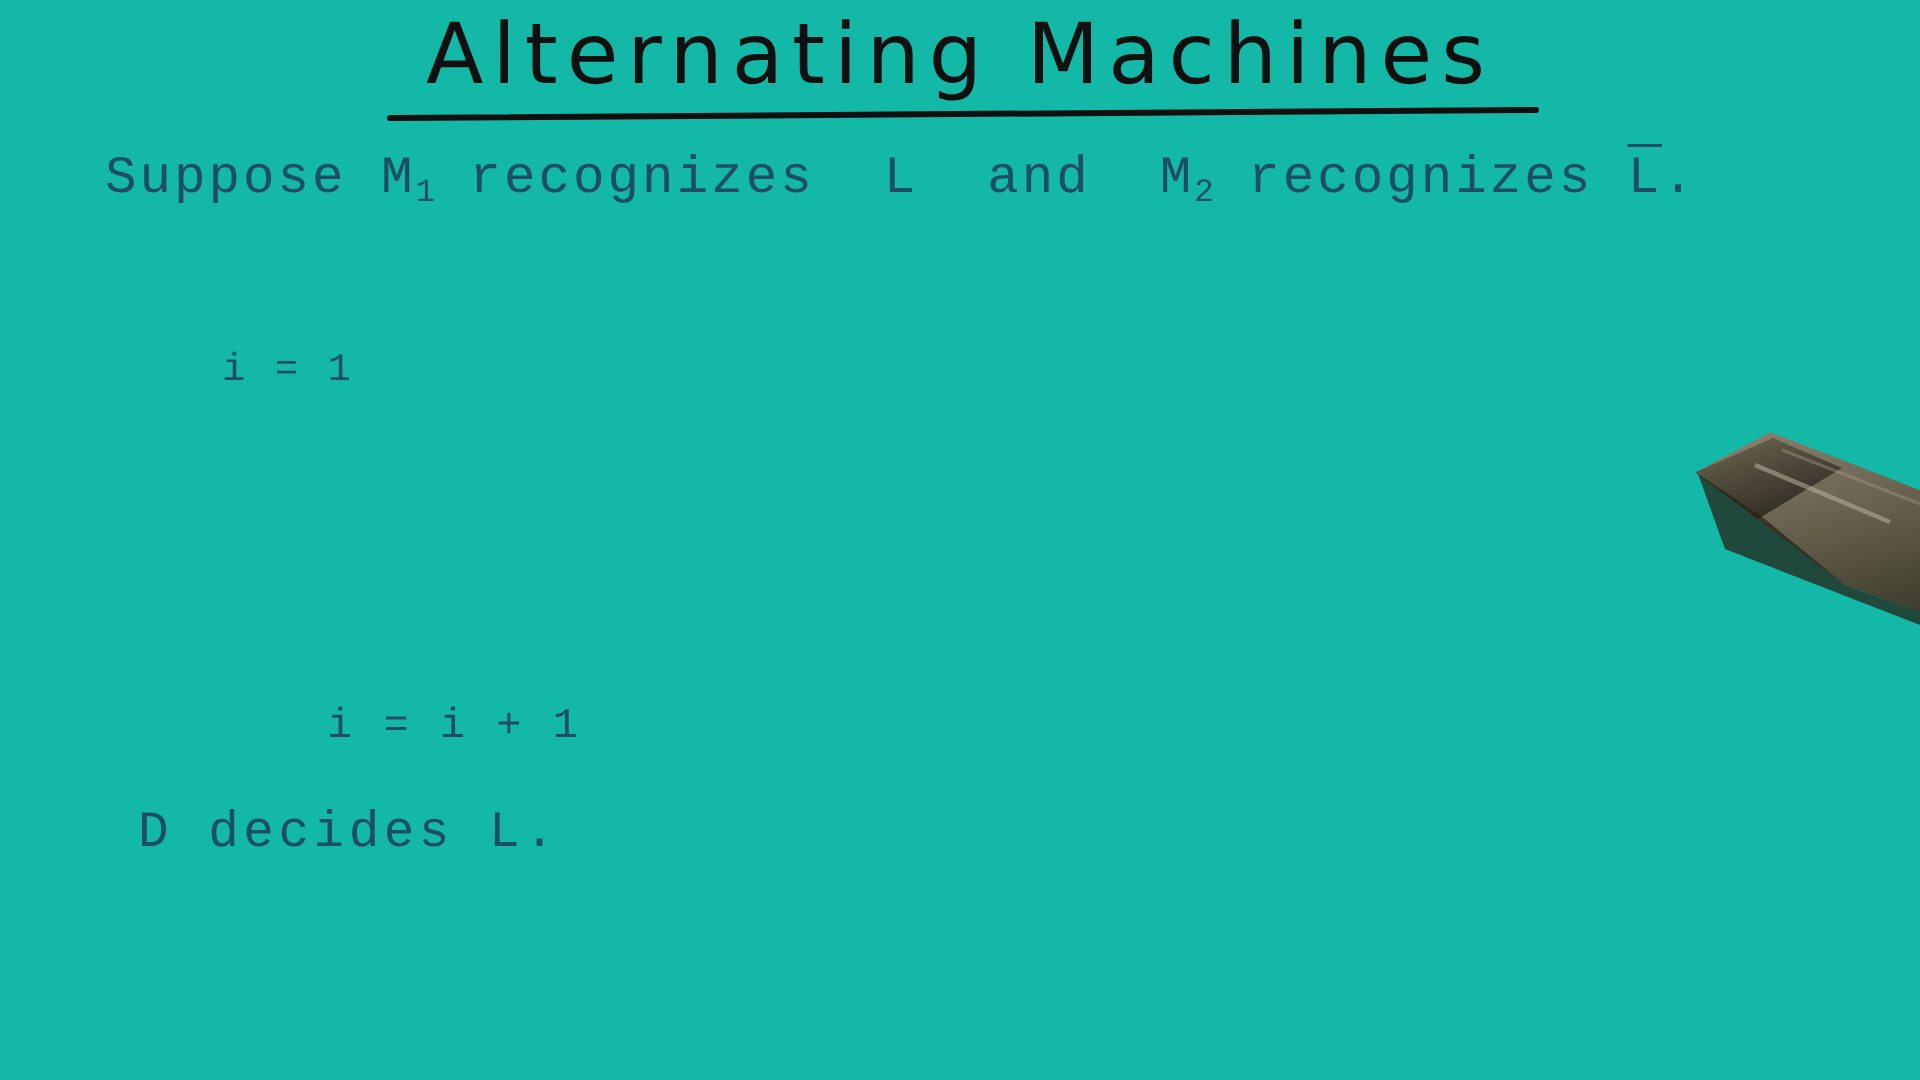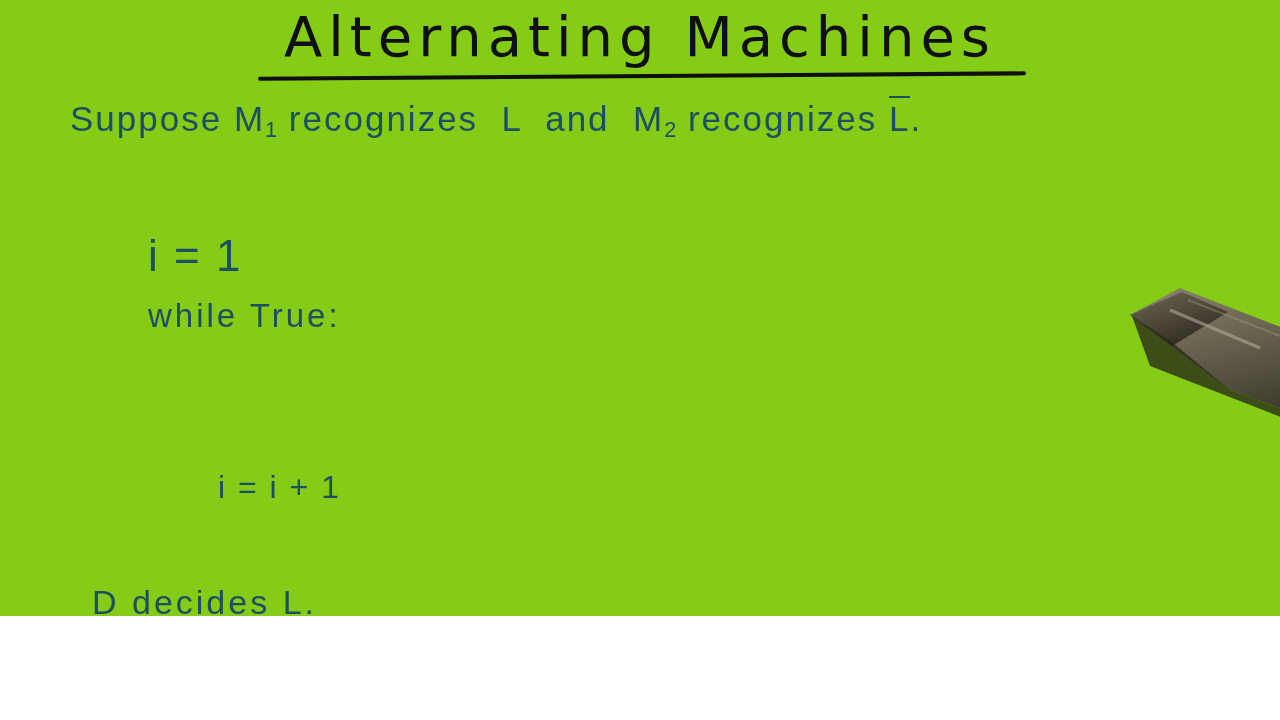--- a/index.html
+++ b/index.html
@@ -9,22 +9,22 @@
   }
   body {
     width: 1280px;
     height: 720px;
     overflow: hidden;
     font-family: "DejaVu Sans", sans-serif;
   }
   .board {
     position: relative;
     width: 1280px;
-    height: 616px;
-    background: #84cc16;
+    height: 720px;
+    background: #14b8a6;
   }
 
   
   .title-wrap {
     position: absolute;
     top: 8px;
     left: 0;
     width: 1280px;
     text-align: center;
   }
@@ -46,35 +46,35 @@
     height: 4px;
     background: #101010;
     border-radius: 2px;
     transform: rotate(-0.4deg);
   }
 
   
   .hand {
     position: absolute;
     color: #1d4f63;
-    font-family: Liberation Sans, sans-serif;
+    font-family: Liberation Mono, monospace;
     font-size: 34px;
     letter-spacing: 2.5px;
     white-space: pre;
     line-height: 1.1;
   }
 
   .line-suppose { top: 100px; left: 70px; font-size: 35px; letter-spacing: 2px; }
   .line-def     { top: 180px; left: 72px; font-size: 34px; letter-spacing: 2px; }
-  .line-i1      { top: 232px; left: 148px; font-size: 44px; letter-spacing: 2px; }
+  .line-i1      { top: 232px; left: 148px; font-size: 26px; letter-spacing: 2px; }
   .line-while   { top: 298px; left: 148px; font-size: 33px; letter-spacing: 3px; }
   .line-if1     { top: 348px; left: 218px; font-size: 32px; letter-spacing: 2px; }
   .line-if2     { top: 412px; left: 218px; font-size: 32px; letter-spacing: 2px; }
-  .line-inc     { top: 470px; left: 218px; font-size: 32px; letter-spacing: 2px; }
-  .line-decides { top: 584px; left: 92px; font-size: 34px; letter-spacing: 3px; }
+  .line-inc     { top: 470px; left: 218px; font-size: 28px; letter-spacing: 2px; }
+  .line-decides { top: 538px; left: 92px; font-size: 34px; letter-spacing: 3px; }
 
   sub.sb {
     font-size: 0.62em;
     vertical-align: -0.28em;
     letter-spacing: 0;
   }
   .overbar {
     border-top: 2px solid #1d4f63;
     padding-top: 1px;
   }
@@ -97,21 +97,20 @@
   <div class="title-wrap">
     <span class="title">Alternating Machines</span>
   </div>
   <div class="title-underline"></div>
 
   <div class="hand line-suppose"><span>Suppose </span><span>M</span><sub class="sb">1</sub><span> recognizes  L  and  </span><span>M</span><sub class="sb">2</sub><span> recognizes </span><span class="overbar">L</span><span>.</span></div>
 
 
   <div class="hand line-i1">i = 1</div>
 
-  <div class="hand line-while">while True:</div>
 
 
 
   <div class="hand line-inc">i = i + 1</div>
 
   <div class="hand line-decides">D decides L.</div>
 
   <svg class="pen" viewBox="0 0 230 160">
     <defs>
       <linearGradient id="penBody" x1="0" y1="0" x2="0.4" y2="1">

